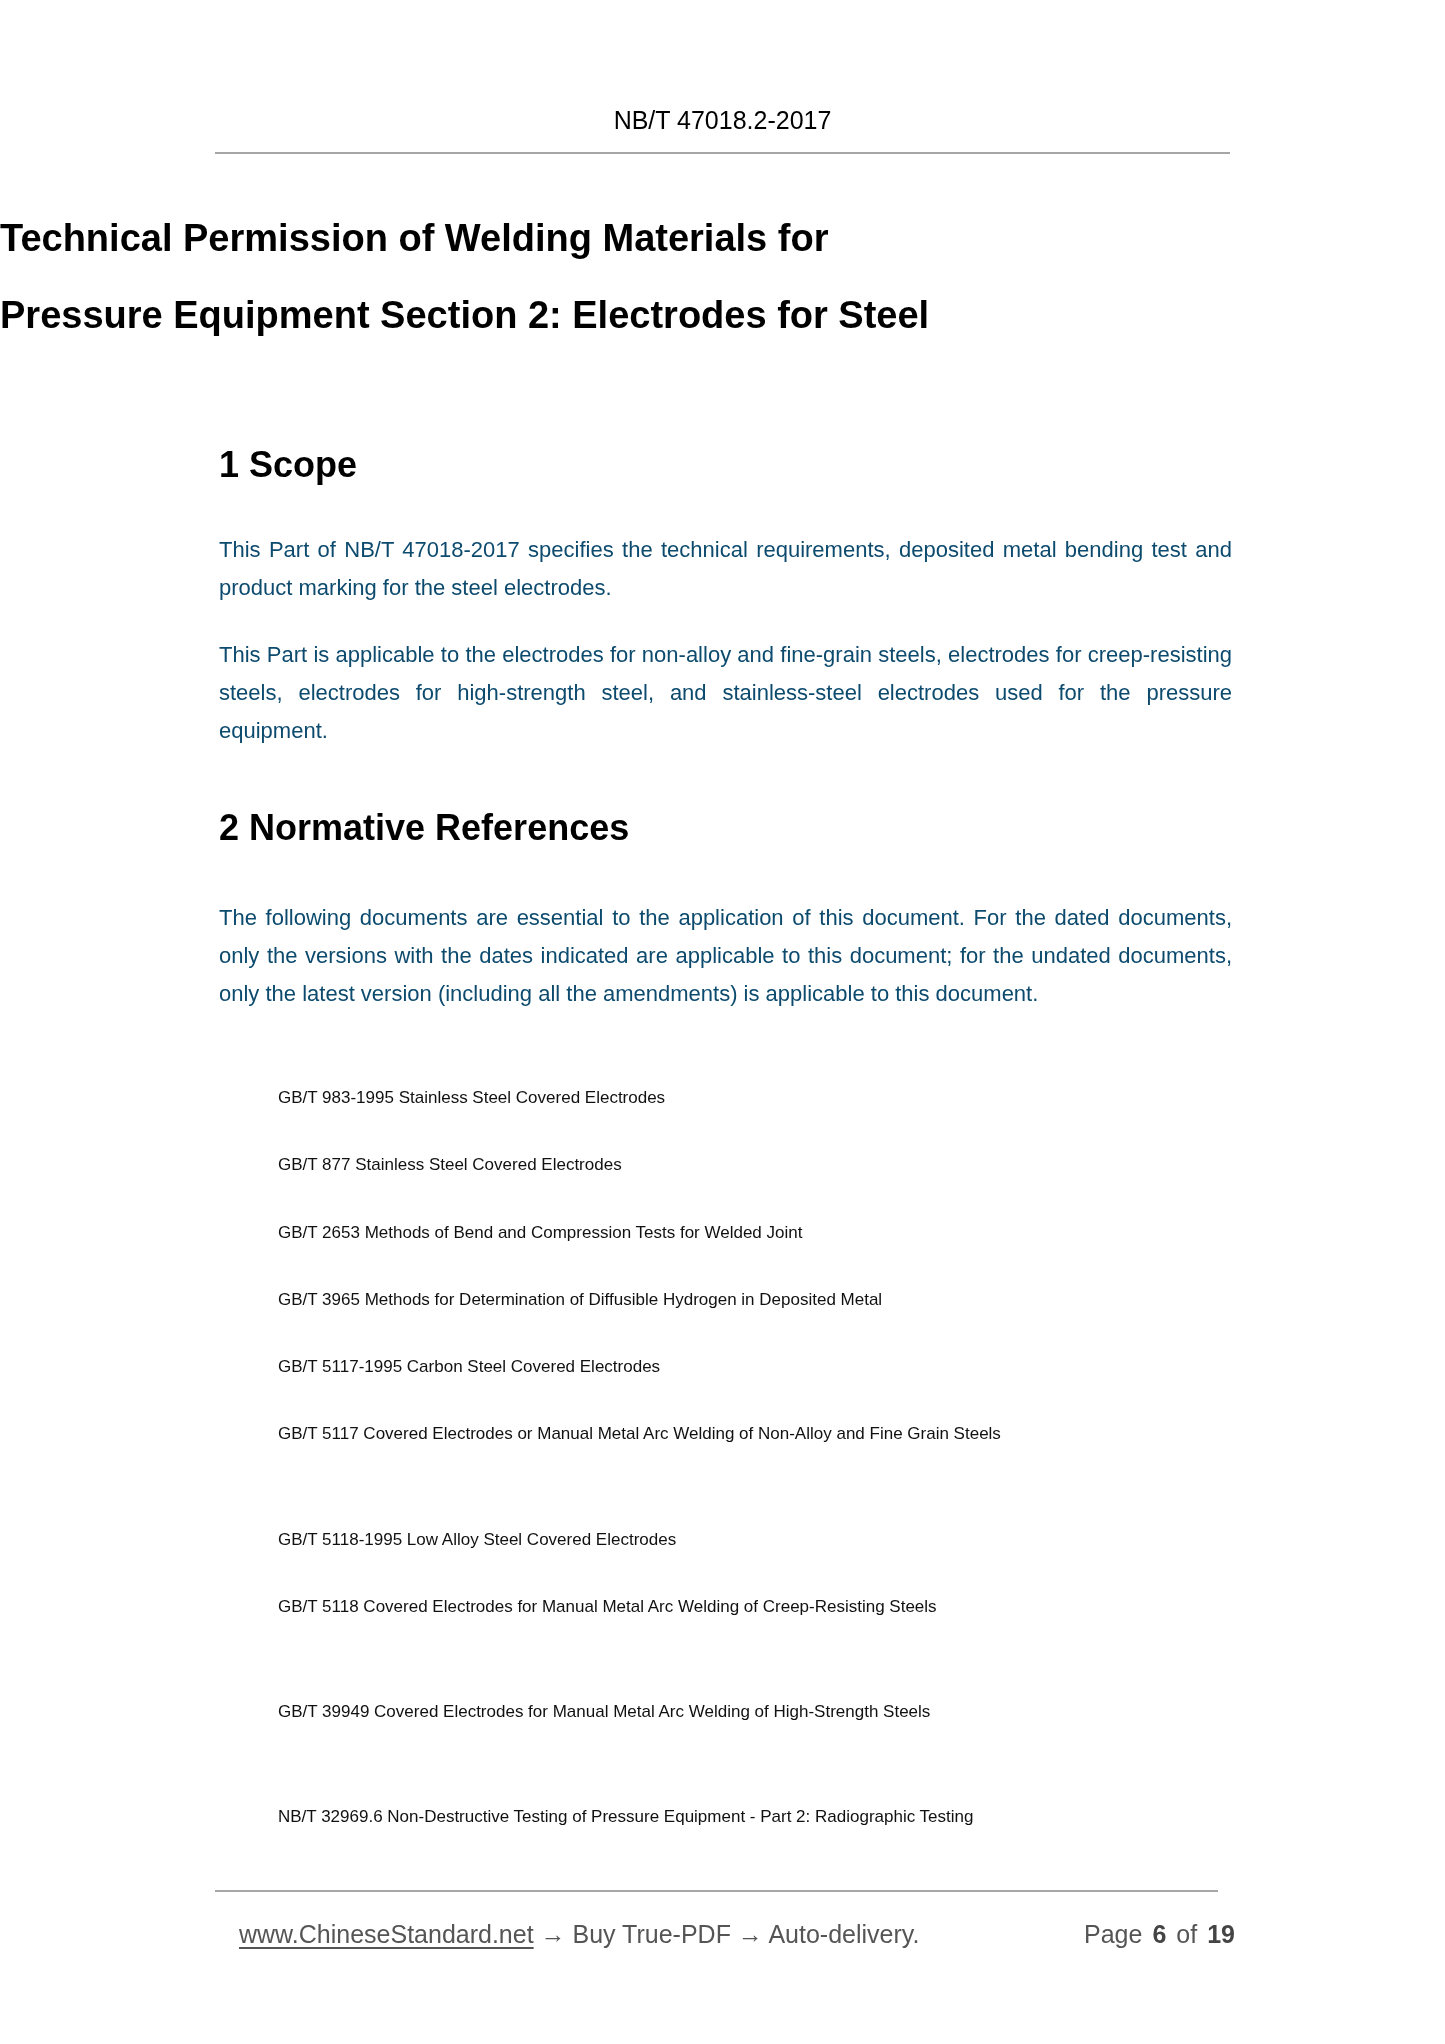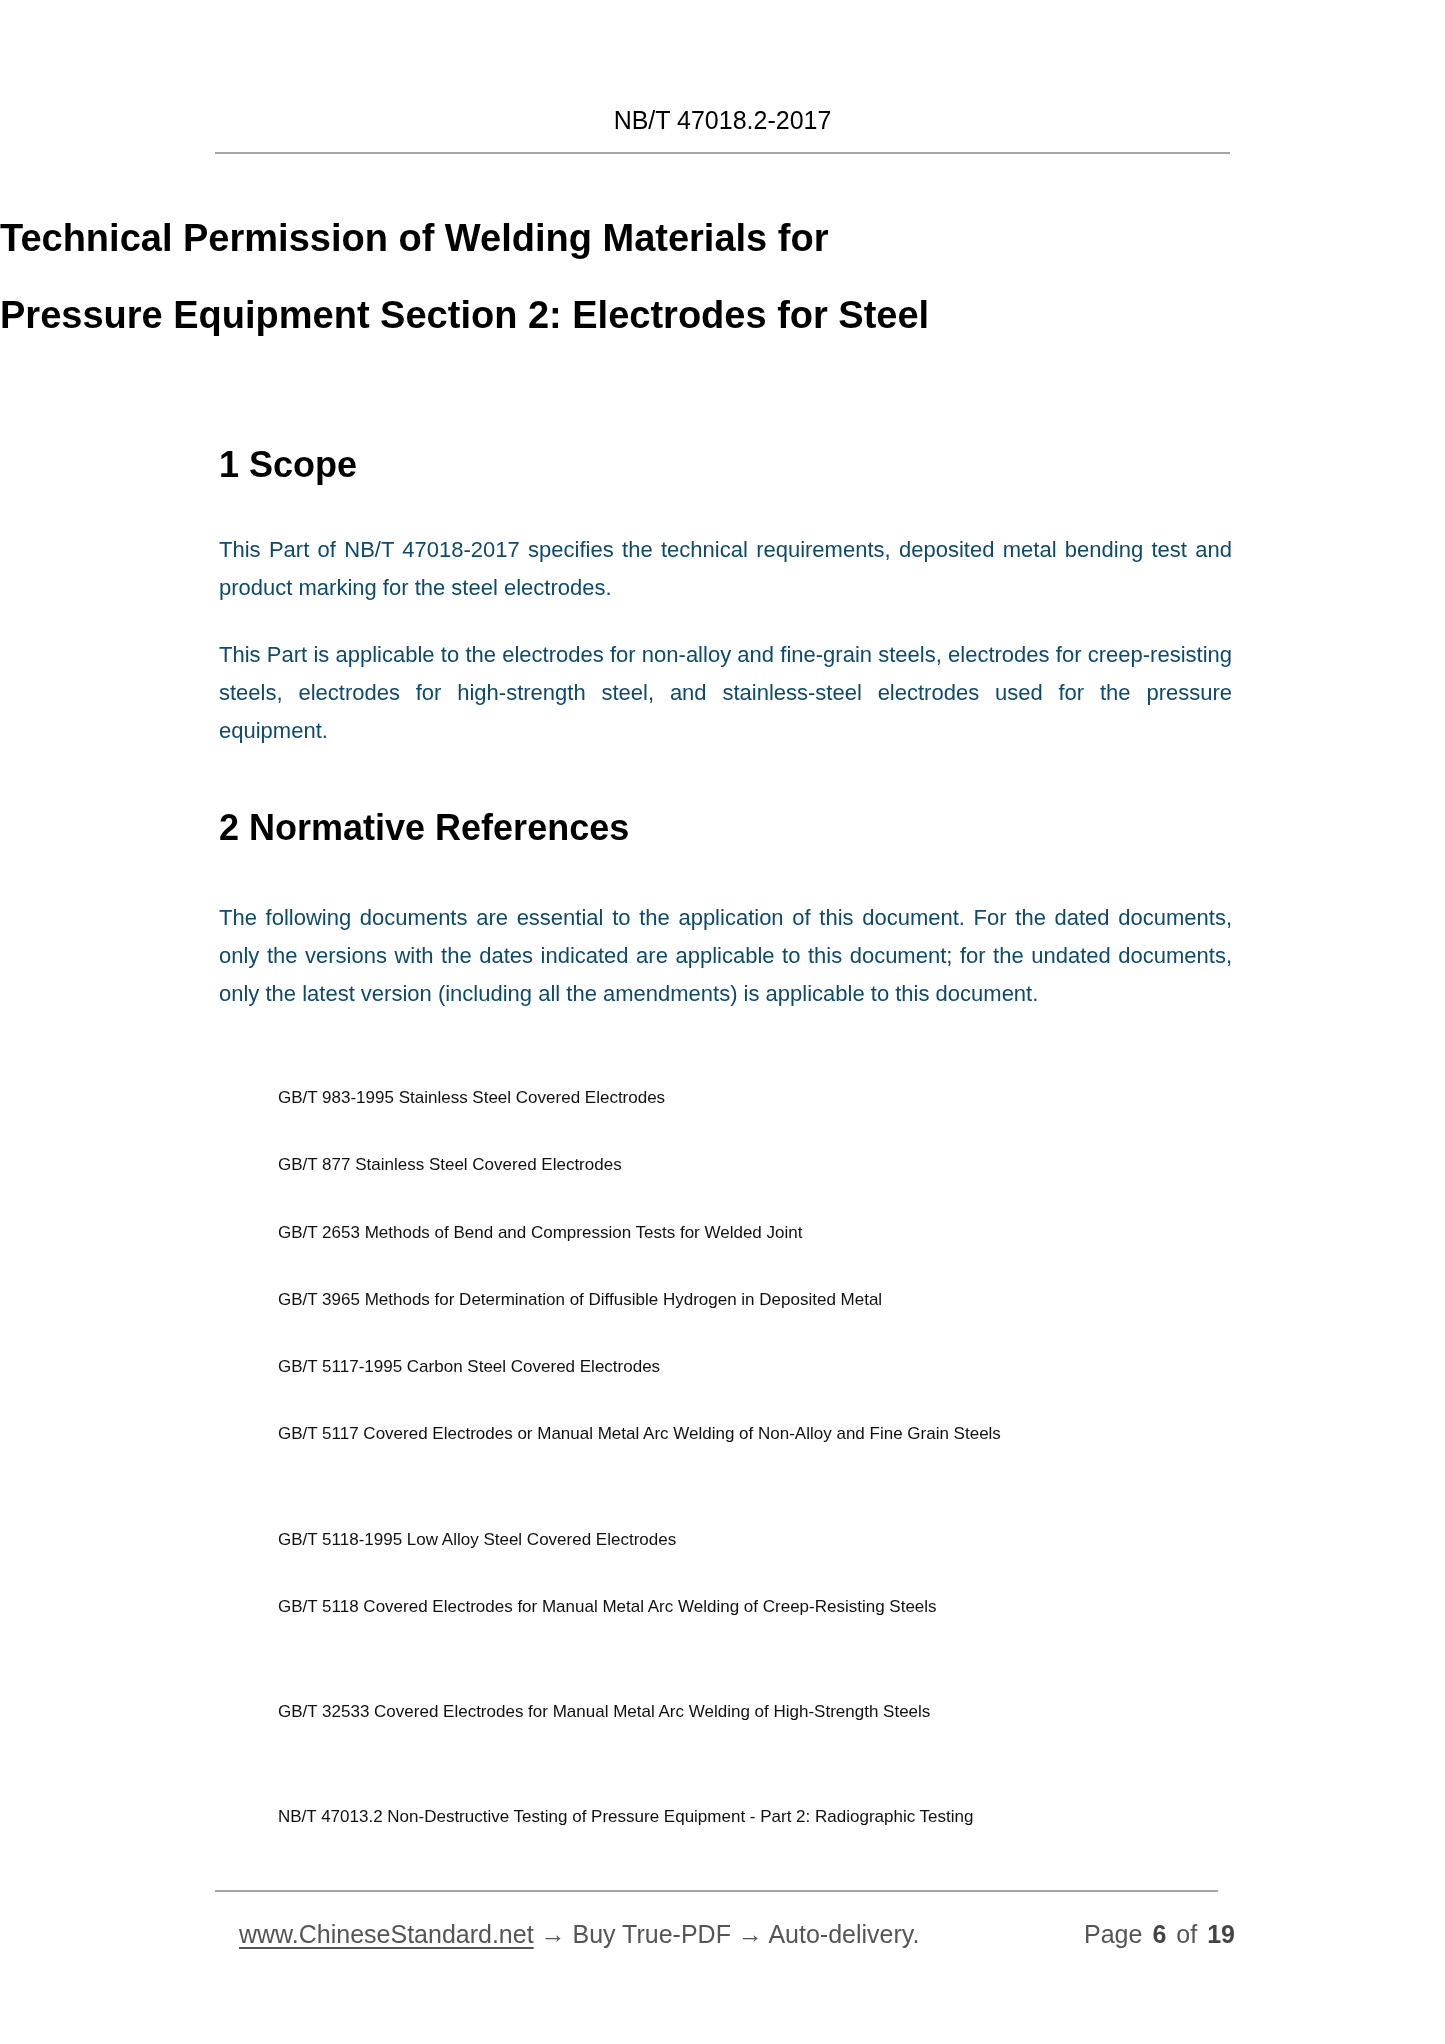--- a/index.html
+++ b/index.html
@@ -48,22 +48,22 @@
     <div class="para" style="top:899px">The following documents are essential to the application of this document. For the dated documents, only the versions with the dates indicated are applicable to this document; for the undated documents, only the latest version (including all the amendments) is applicable to this document.</div>
 
     <div class="ref" style="top:1079px">GB/T 983-1995 Stainless Steel Covered Electrodes</div>
     <div class="ref" style="top:1146px">GB/T 877 Stainless Steel Covered Electrodes</div>
     <div class="ref" style="top:1214px">GB/T 2653 Methods of Bend and Compression Tests for Welded Joint</div>
     <div class="ref" style="top:1281px">GB/T 3965 Methods for Determination of Diffusible Hydrogen in Deposited Metal</div>
     <div class="ref" style="top:1348px">GB/T 5117-1995 Carbon Steel Covered Electrodes</div>
     <div class="ref" style="top:1415px">GB/T 5117 Covered Electrodes or Manual Metal Arc Welding of Non-Alloy and Fine Grain Steels</div>
     <div class="ref" style="top:1521px">GB/T 5118-1995 Low Alloy Steel Covered Electrodes</div>
     <div class="ref" style="top:1588px">GB/T 5118 Covered Electrodes for Manual Metal Arc Welding of Creep-Resisting Steels</div>
-    <div class="ref" style="top:1693px">GB/T 32533 Covered Electrodes for Manual Metal Arc Welding of High-Strength Steels</div>
-    <div class="ref" style="top:1798px">NB/T 47013.2 Non-Destructive Testing of Pressure Equipment - Part 2: Radiographic Testing</div>
+    <div class="ref" style="top:1693px">GB/T 39949 Covered Electrodes for Manual Metal Arc Welding of High-Strength Steels</div>
+    <div class="ref" style="top:1798px">NB/T 32969.6 Non-Destructive Testing of Pressure Equipment - Part 2: Radiographic Testing</div>
   </div>
 
   <div class="rule bottom"></div>
 
   <div class="footer">
     <span class="site">www.ChineseStandard.net</span>
     <span>→</span>
     <span>Buy True-PDF</span>
     <span>→</span>
     <span>Auto-delivery.</span>

